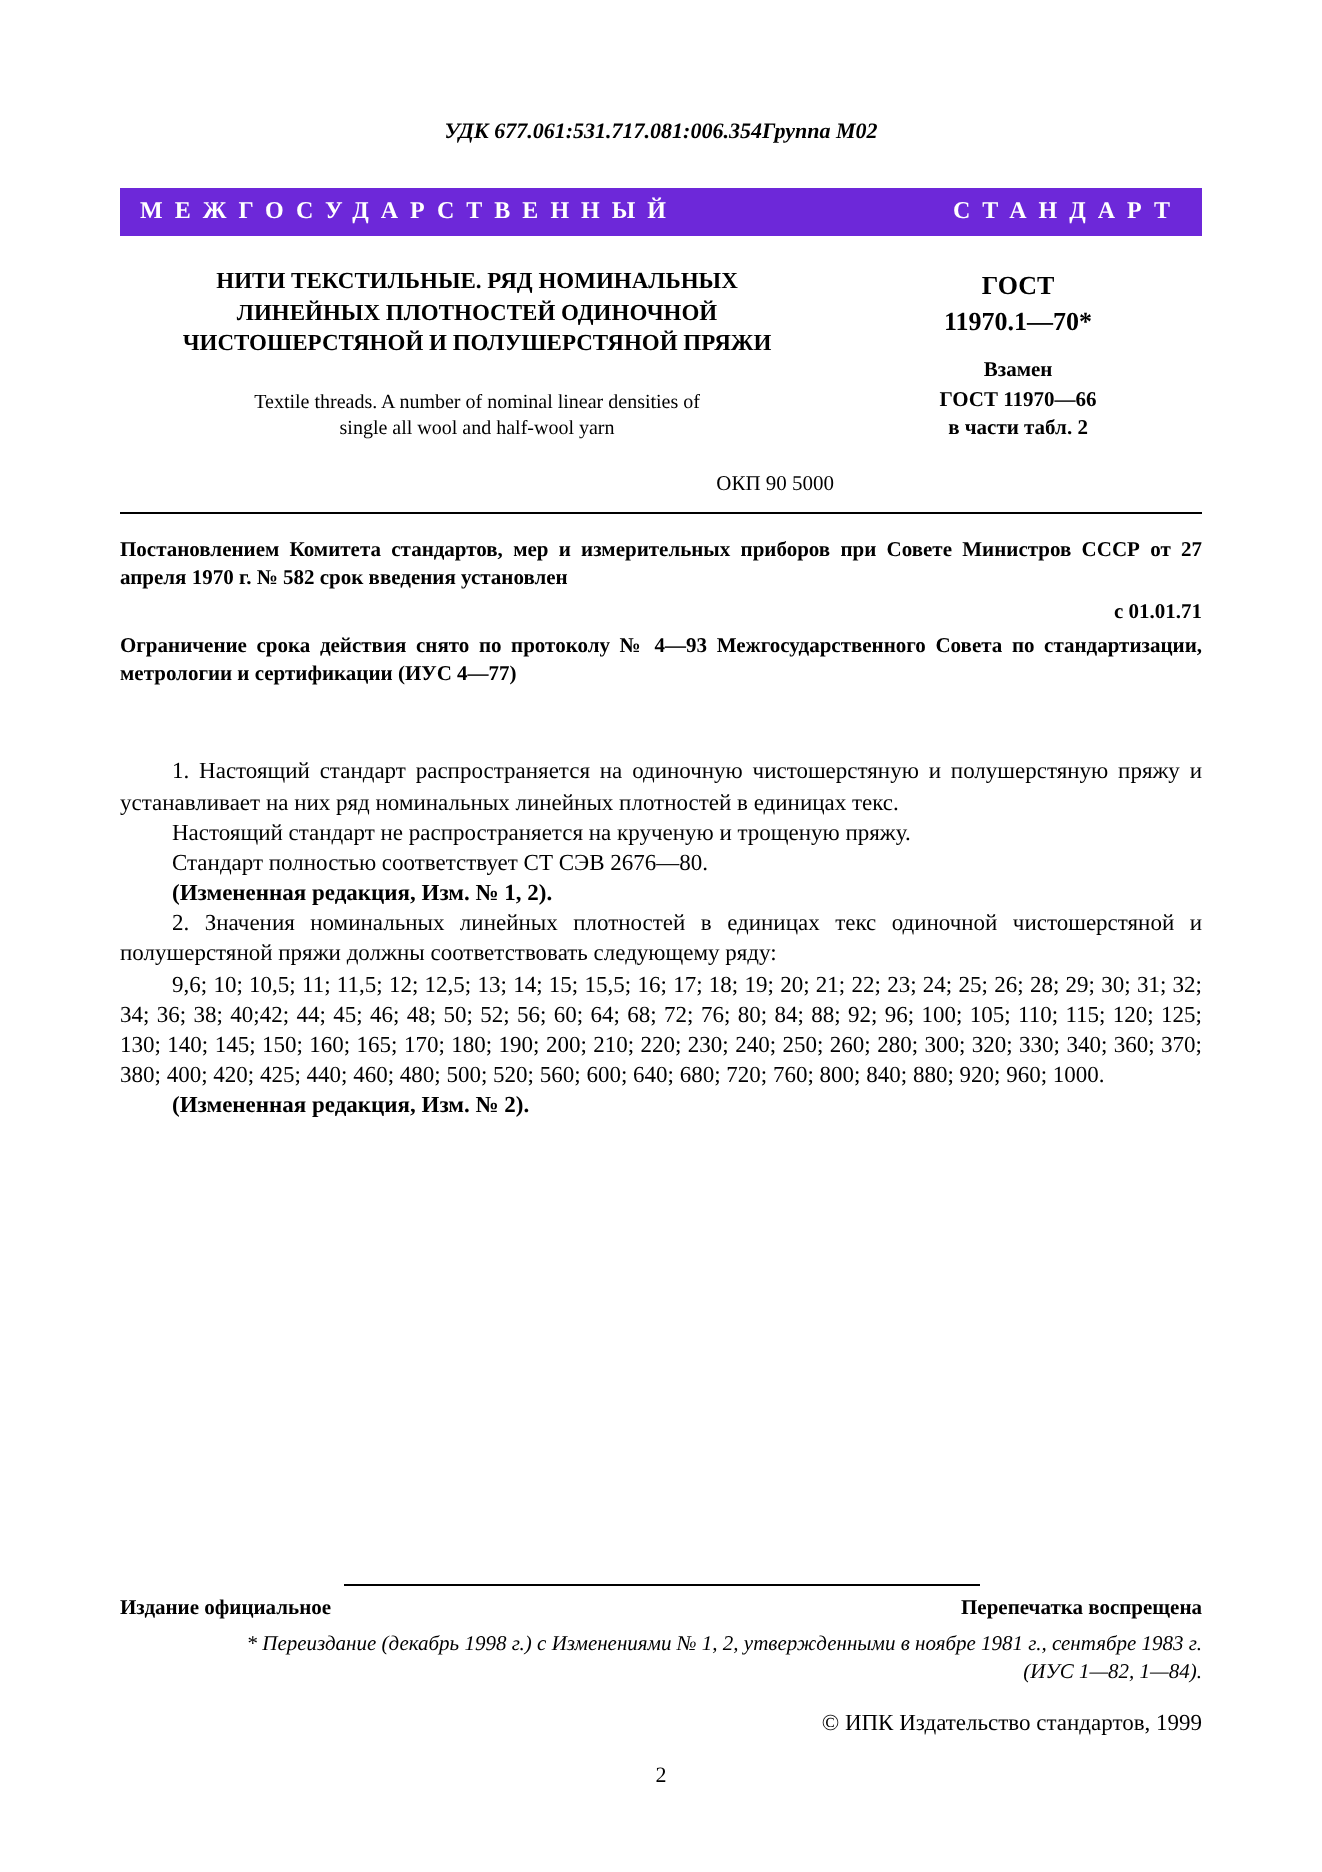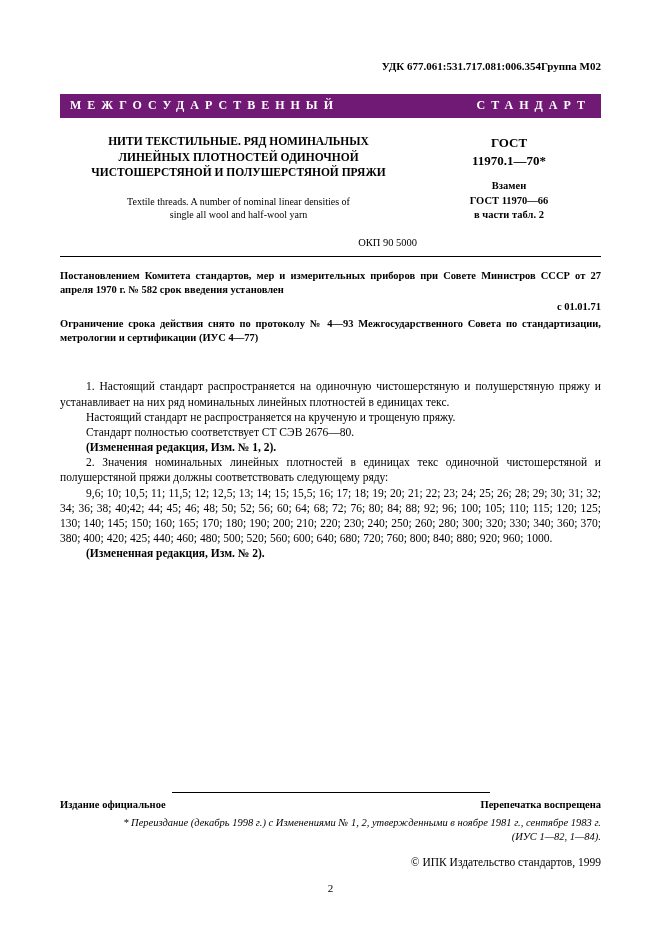--- a/index.html
+++ b/index.html
@@ -16,29 +16,30 @@
     color: #000000;
     font-family: "Liberation Serif", "DejaVu Serif", serif;
     box-sizing: border-box;
     padding: 60px 60px 0 60px;
     overflow: hidden;
   }
 
   
   .top-row {
     display: flex;
-    justify-content: flex-end;
+    justify-content: center;
     font-weight: bold;
     font-size: 11px;
+    font-style: italic;
   }
 
   
   .banner {
     margin-top: 22px;
-    background: #701a75;
+    background: #6d28d9;
     color: #ffffff;
     font-weight: bold;
     font-size: 12px;
     letter-spacing: 6px;
     display: flex;
     justify-content: space-between;
     align-items: center;
     padding: 4px 10px 5px 10px;
   }
 

